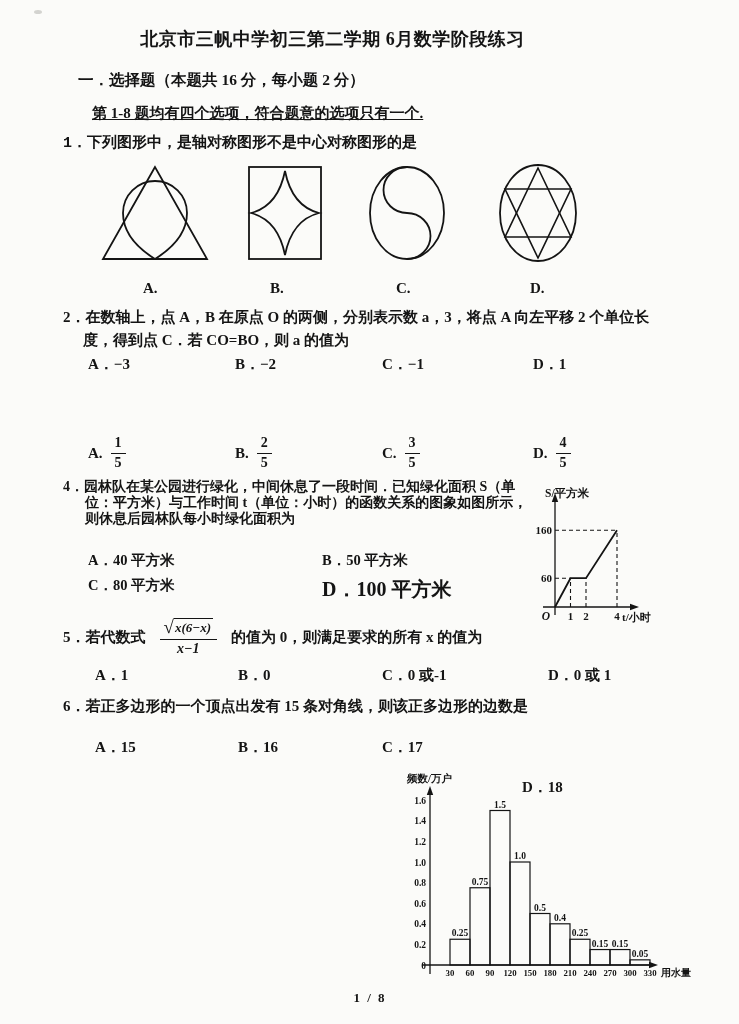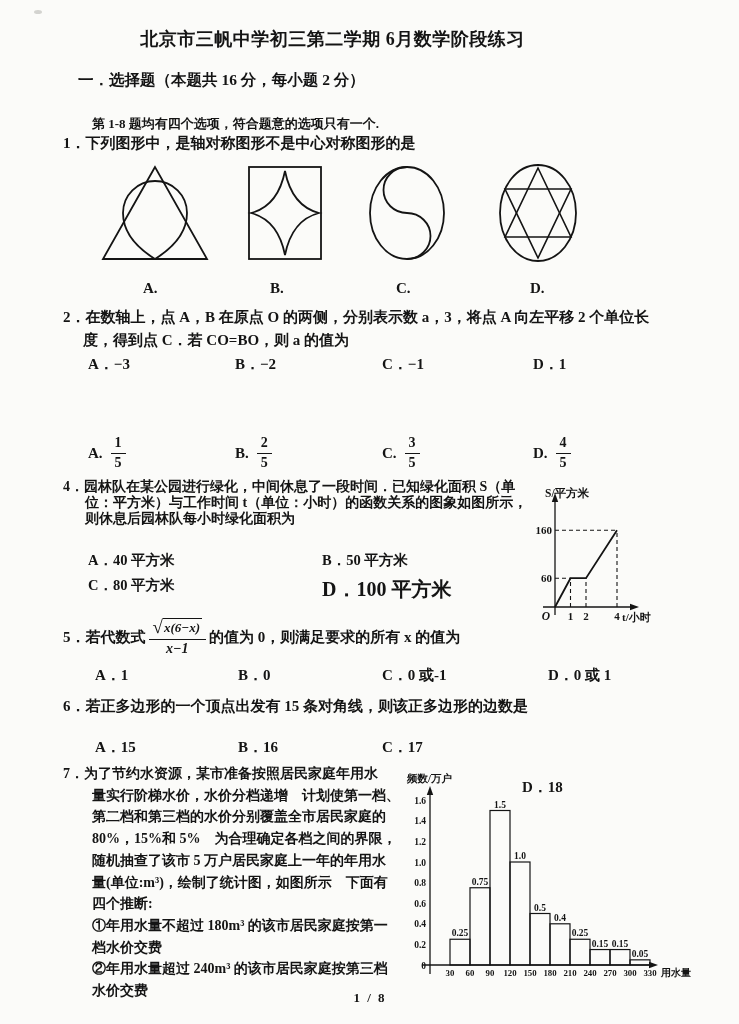--- a/index.html
+++ b/index.html
@@ -5,54 +5,54 @@
   html,body{margin:0;padding:0;background:#e8e8e6;}
   .page{
     position:relative;width:739px;height:1024px;margin:0 auto;
     background:#fbfbf9;color:#141414;overflow:hidden;
     font-family:"Liberation Serif","DejaVu Serif",serif;
     font-weight:600;
   }
   .abs{position:absolute;}
   .title{left:0;top:27px;width:739px;text-align:center;font-size:18px;font-weight:700;transform:translateX(-37px);letter-spacing:.5px;}
   .sec-heading{left:78px;top:70px;font-size:15.5px;font-weight:700;}
-  .sec-note{left:92px;top:115px;font-size:13px;font-weight:700;}
+  .sec-note{left:92px;top:104px;font-size:15px;font-weight:700;text-decoration:underline;}
   .qtext{font-size:15px;line-height:23px;white-space:pre-line;}
   .figlabel{font-size:15px;}
   .opt{font-size:15px;}
   svg{overflow:visible;}
   svg text{font-family:"Liberation Serif","DejaVu Serif",serif;fill:#141414;}
   .vfrac{display:inline-flex;flex-direction:column;align-items:center;vertical-align:middle;line-height:1.05;}
   .vfrac .num{border-bottom:1.6px solid #141414;padding:0 4px 2px;font-size:14px;}
   .vfrac .den{padding-top:2px;font-size:14px;}
   .optfrac{display:inline-flex;align-items:center;gap:8px;font-size:15px;}
   .radnum{display:inline-flex;align-items:flex-start;}
   .rad{font-size:19px;line-height:.9;font-weight:400;}
   .radicand{border-top:1.6px solid #141414;font-size:13px;padding:2px 2px 0 1px;}
   .math{font-style:italic;}
-  .q5row{display:flex;align-items:center;gap:3px;font-size:15px;}
+  .q5row{display:flex;align-items:center;gap:14px;font-size:15px;}
   .q7text{font-size:14px;line-height:21.7px;white-space:pre-line;width:312px;text-indent:-29px;}
   .hang20{text-indent:-20px;}
   .hang22{text-indent:-22px;}
   .footer{font-size:13px;font-weight:700;letter-spacing:2px;}
   .smudge{left:34px;top:10px;width:8px;height:4px;background:#b9b9b4;border-radius:50%;opacity:.6;}
 </style>
 </head>
 <body>
 
 <div class="page">
 
   <div class="abs smudge"></div>
 
   <div class="abs title">北京市三帆中学初三第二学期 6月数学阶段练习</div>
 
   <div class="abs sec-heading">一．选择题（本题共 16 分，每小题 2 分）</div>
   <div class="abs sec-note">第 1-8 题均有四个选项，符合题意的选项只有一个.</div>
 
-  <div class="abs qtext" style="left:63px;top:132px;">1．下列图形中，是轴对称图形不是中心对称图形的是</div>
+  <div class="abs qtext" style="left:63px;top:132px;font-family:Liberation Mono, monospace;">1．下列图形中，是轴对称图形不是中心对称图形的是</div>
 
   <svg class="abs" style="left:99px;top:163px;" width="112" height="100">
     <polygon points="56,4 4,96 108,96" fill="none" stroke="#141414" stroke-width="1.8"></polygon>
     <path d="M 56 96 Q 24 76 24 50 A 32 32 0 1 1 88 50 Q 88 76 56 96 Z" fill="none" stroke="#141414" stroke-width="1.8"></path>
   </svg>
 
   <svg class="abs" style="left:246px;top:164px;" width="78" height="98">
     <rect x="3" y="3" width="72" height="92" fill="none" stroke="#141414" stroke-width="1.8"></rect>
     <path d="M 39 7 Q 46 42 73 49 Q 46 56 39 91 Q 32 56 5 49 Q 32 42 39 7 Z" fill="none" stroke="#141414" stroke-width="1.8"></path>
   </svg>
@@ -153,31 +153,20 @@
   <span class="abs opt" style="left:238px;top:666px;">B．0</span>
   <span class="abs opt" style="left:382px;top:666px;">C．0 或-1</span>
   <span class="abs opt" style="left:548px;top:666px;">D．0 或 1</span>
 
   <div class="abs qtext" style="left:63px;top:695px;">6．若正多边形的一个顶点出发有 15 条对角线，则该正多边形的边数是</div>
   <span class="abs opt" style="left:95px;top:738px;">A．15</span>
   <span class="abs opt" style="left:238px;top:738px;">B．16</span>
   <span class="abs opt" style="left:382px;top:738px;">C．17</span>
   <span class="abs opt" style="left:522px;top:738px;margin-top:40px;">D．18</span>
 
-  <div class="abs q7text" style="left:92px;top:763px;">7．为了节约水资源，某市准备按照居民家庭年用水
-量实行阶梯水价，水价分档递增　计划使第一档、
-第二档和第三档的水价分别覆盖全市居民家庭的
-80%，15%和 5%　为合理确定各档之间的界限，
-随机抽查了该市 5 万户居民家庭上一年的年用水
-量(单位:m³)，绘制了统计图，如图所示　下面有
-四个推断:
-①年用水量不超过 180m³ 的该市居民家庭按第一
-档水价交费
-②年用水量超过 240m³ 的该市居民家庭按第三档
-水价交费</div>
 
   <svg id="q7-chart" class="abs" style="left:405px;top:758px;" width="322" height="238">
       <line x1="25" y1="216" x2="25" y2="36" stroke="#141414" stroke-width="1.3"></line>
       <polygon points="25,28 21.8,37 28.2,37" fill="#141414"></polygon>
       <line x1="17" y1="207" x2="245" y2="207" stroke="#141414" stroke-width="1.3"></line>
       <polygon points="253,207 244,203.8 244,210.2" fill="#141414"></polygon>
       <text x="2" y="24" font-size="10.5" text-anchor="start" font-weight="700">频数/万户</text>
       <text x="256" y="218" font-size="10" text-anchor="start" font-weight="700">用水量</text>
       <text x="21" y="210.5" font-size="9.5" text-anchor="end" font-weight="700">0</text>
       <text x="21" y="189.9" font-size="9.5" text-anchor="end" font-weight="700">0.2</text>

